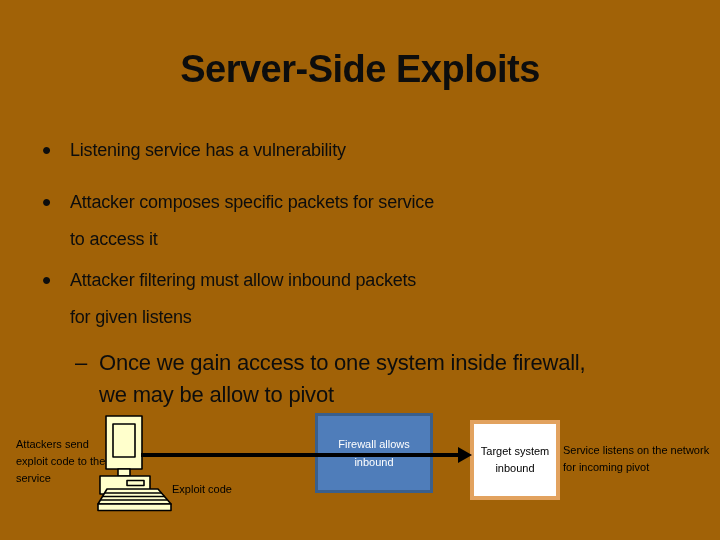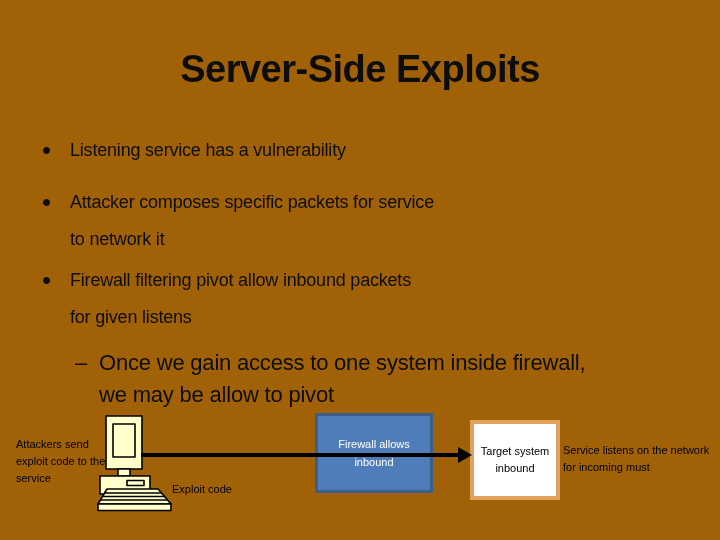--- a/index.html
+++ b/index.html
@@ -60,28 +60,28 @@
     <span class="marker">•</span>
     <span class="text">
       <span class="ln">Listening service has a vulnerability</span>
     </span>
   </div>
 
   <div class="bullet b2">
     <span class="marker">•</span>
     <span class="text">
       <span class="ln">Attacker composes specific packets for service</span>
-      <span class="ln">to network it</span>
+      <span class="ln">to access it</span>
     </span>
   </div>
 
   <div class="bullet b3">
     <span class="marker">•</span>
     <span class="text">
-      <span class="ln">Firewall filtering pivot allow inbound packets</span>
+      <span class="ln">Attacker filtering must allow inbound packets</span>
       <span class="ln">for given listens</span>
     </span>
   </div>
 
   <div class="sub-bullet">
     <span class="marker">–</span>
     <span class="text">
       <span class="ln">Once we gain access to one system inside firewall,</span>
       <span class="ln">we may be allow to pivot</span>
     </span>
@@ -117,16 +117,16 @@
     <span class="ln">inbound</span>
   </div>
 
   <div class="target-box">
     <span class="ln">Target system</span>
     <span class="ln">inbound</span>
   </div>
 
   <div class="small-label service-label">
     <span class="ln" style="display:block">Service listens on the network</span>
-    <span class="ln" style="display:block">for incoming must</span>
+    <span class="ln" style="display:block">for incoming pivot</span>
   </div>
 
 </div>
 
 </body></html>

